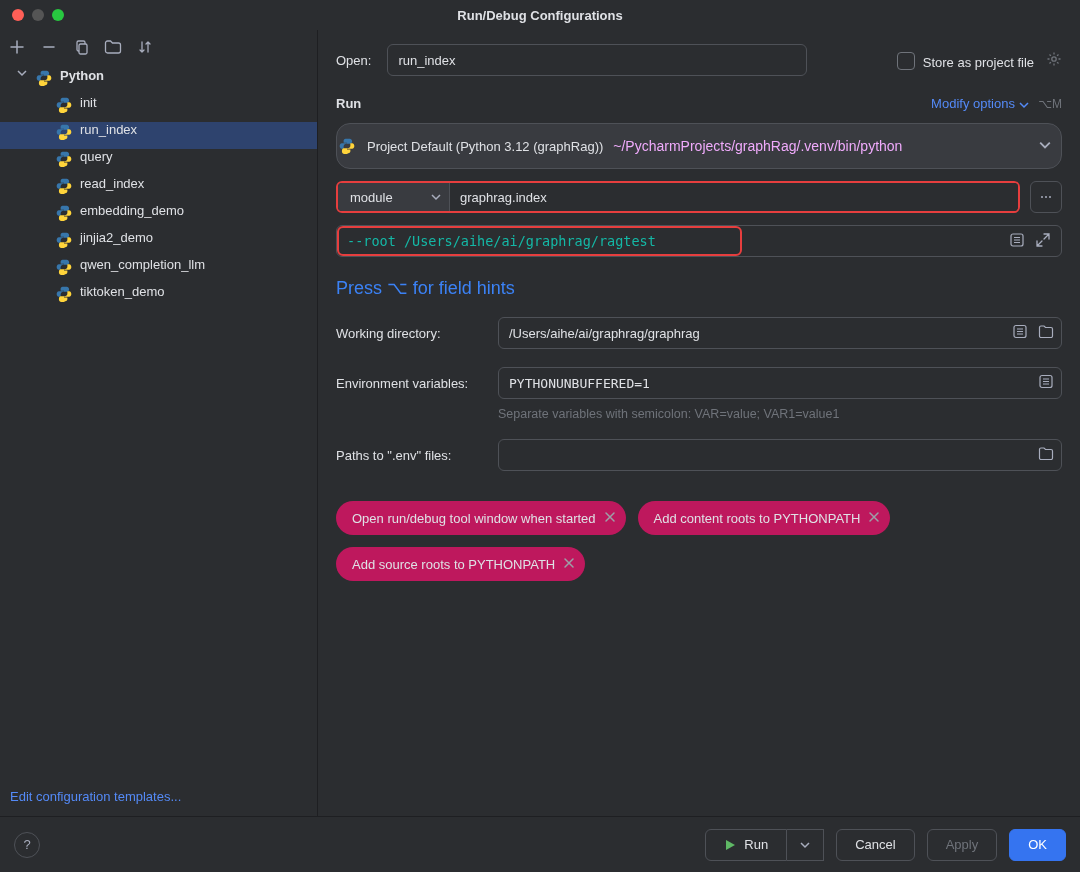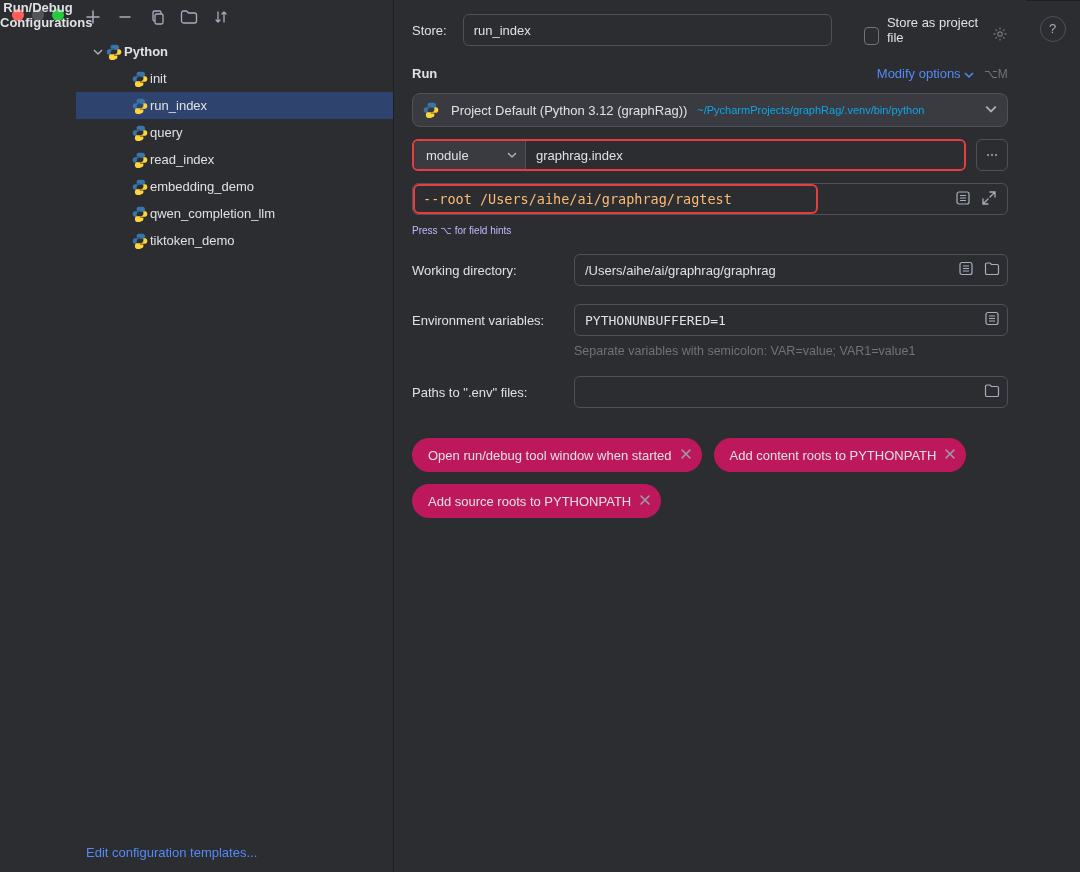--- a/index.html
+++ b/index.html
@@ -1,64 +1,64 @@
 <!DOCTYPE html>
 <html><head>
 <meta charset="utf-8">
 <style>
   * { box-sizing: border-box; margin: 0; padding: 0; }
   html, body { width: 1080px; height: 872px; font-family: -apple-system, "Segoe UI", sans-serif; font-size: 13px; background: #2b2d30; color: #dfe1e5; overflow: hidden; }
-  .window { display: flex; flex-direction: row; height: 100%; }
+  .window { display: flex; flex-direction: column; height: 100%; }
   .titlebar { height: 30px; display: flex; align-items: center; padding: 0 12px; position: relative; }
   .traffic-lights { display: flex; gap: 8px; }
   .tl { width: 12px; height: 12px; border-radius: 50%; }
   .tl.red   { background: #ff5f57; }
   .tl.yellow{ background: #555; }
   .tl.green { background: #28c840; }
   .title { position: absolute; left: 0; right: 0; text-align: center; font-weight: 600; color: #dfe1e5; }
   .body { flex: 1; display: flex; min-height: 0; }
 
   
   .sidebar { width: 318px; border-right: 1px solid #1e1f22; display: flex; flex-direction: column; }
   .toolstrip { height: 34px; display: flex; align-items: center; gap: 14px; padding: 0 8px; }
   .tool-icon { width: 18px; height: 18px; display: inline-flex; align-items: center; justify-content: center; color: #a8adbd; }
   .tree { flex: 1; padding: 4px 0 6px 0; overflow: auto; }
-  .tree-row { height: 27px; display: flex; align-items: center; padding-left: 16px; cursor: default; white-space: nowrap; }
+  .tree-row { height: 27px; display: flex; align-items: flex-start; padding-left: 16px; gap: 6px; cursor: default; white-space: nowrap; }
   .tree-row.lvl1 { padding-left: 54px; }
   .tree-row.selected { background: #2e436e; }
   .chev { width: 12px; display: inline-flex; justify-content: center; color: #a8adbd; }
   .py-icon { width: 20px; height: 20px; display: inline-flex; align-items: center; justify-content: center; }
   .sidebar-footer { padding: 10px 10px 12px; }
   .link { color: #548af7; cursor: pointer; }
 
   
   .main { flex: 1; padding: 14px 18px 0 18px; display: flex; flex-direction: column; overflow: auto; }
   .row { display: flex; align-items: center; gap: 16px; margin-bottom: 14px; }
   .label { color: #dfe1e5; white-space: nowrap; }
   .input { background: #2b2d30; border: 1px solid #4e5157; border-radius: 6px; height: 32px; color: #dfe1e5; padding: 0 10px; font-size: 13px; outline: none; }
   .input::placeholder { color: #a8adbd; }
   .check { display: flex; align-items: flex-end; gap: 8px; }
   .checkbox { width: 18px; height: 18px; border: 1px solid #6f737a; border-radius: 4px; display: inline-block; }
   .gear-dim { color: #6f737a; margin-left: 4px; }
 
   .section-hdr { display: flex; align-items: center; justify-content: space-between; margin: 6px 0 12px; }
   .rtag { color: #6f737a; font-size: 12px; margin-left: 6px; }
 
-  .interp-box { position: relative; background: #393b40; border: 1px solid #4e5157; border-radius: 8px; height: 34px; display: flex; align-items: center; padding: 0 8px; gap: 10px; }
-  .interp-path { color: #0ea5e9; font-size: 11px; }
+  .interp-box { position: relative; background: #393b40; border: 1px solid #4e5157; border-radius: 14px; height: 46px; display: flex; align-items: center; padding: 0 0; gap: 10px; }
+  .interp-path { color: #f0abfc; font-size: 14px; }
   .interp-caret { position: absolute; right: 10px; color: #a8adbd; }
 
   .module-row { display: flex; gap: 10px; align-items: center; margin-top: 12px; }
   .square-btn { width: 32px; height: 32px; border: 1px solid #4e5157; border-radius: 6px; display: inline-flex; align-items: center; justify-content: center; color: #a8adbd; }
 
   .args-row { margin-top: 12px; position: relative; border: 1px solid #4e5157; border-radius: 6px; height: 32px; display: flex; align-items: center; }
   .args-highlight { position: absolute; left: 0; top: 0; height: 100%; width: 405px; border: 2px solid #e63e3e; border-radius: 6px; box-sizing: border-box; pointer-events: none; }
-  .args-input { flex: 1; border: none; background: transparent; padding: 0 10px; font-family: ui-monospace, "Menlo", monospace; font-size: 13.5px; color: #fdba74; outline: none; }
+  .args-input { flex: 1; border: none; background: transparent; padding: 0 10px; font-family: ui-monospace, "Menlo", monospace; font-size: 13.5px; color: #14b8a6; outline: none; }
   .args-trailing { display: flex; gap: 10px; padding-right: 10px; color: #a8adbd; }
-  .hint { color: #c4b5fd; font-size: 10px; margin-top: 10px; }
+  .hint { color: #3b82f6; font-size: 18px; margin-top: 20px; }
 
   .form-grid { display: grid; grid-template-columns: 162px 1fr; row-gap: 18px; align-items: center; margin-top: 18px; }
   .field-wrap { position: relative; }
   .field-wrap .trailing { position: absolute; right: 8px; top: 50%; transform: translateY(-50%); display: flex; gap: 10px; color: #a8adbd; }
   .field { width: 100%; }
   .help-row { grid-column: 2; margin-top: -10px; color: #6f737a; font-size: 12.5px; }
 
   .tags { display: flex; flex-wrap: wrap; gap: 12px; margin-top: 30px; }
   .tag { background: #be185d; border-radius: 18px; height: 34px; padding: 0 10px 0 16px; display: inline-flex; align-items: center; gap: 8px; color: #dfe1e5; }
   .tag .x { color: #9da0a8; }
@@ -181,20 +181,29 @@
     </span>
     <span>embedding_demo</span>
             </div>
             <div class="tree-row lvl1">
     <span class="py-icon">
       <svg width="18" height="18" viewBox="0 0 32 32">
                   <path d="M15 3c-5 0-5 3-5 4v3h6v1H7c-3 0-4 3-4 5s1 5 4 5h3v-4c0-3 2-5 5-5h6c2 0 4-1 4-4V7c0-2-2-4-4-4h-6z" fill="#3776ab"></path>
                   <path d="M17 29c5 0 5-3 5-4v-3h-6v-1h9c3 0 4-3 4-5s-1-5-4-5h-3v4c0 3-2 5-5 5h-6c-2 0-4 1-4 4v2c0 2 2 4 4 4h6z" fill="#ffd43b"></path>
                 </svg>
     </span>
+    <span>jinjia2_demo</span>
+            </div>
+            <div class="tree-row lvl1">
+    <span class="py-icon">
+      <svg width="18" height="18" viewBox="0 0 32 32">
+                  <path d="M15 3c-5 0-5 3-5 4v3h6v1H7c-3 0-4 3-4 5s1 5 4 5h3v-4c0-3 2-5 5-5h6c2 0 4-1 4-4V7c0-2-2-4-4-4h-6z" fill="#3776ab"></path>
+                  <path d="M17 29c5 0 5-3 5-4v-3h-6v-1h9c3 0 4-3 4-5s-1-5-4-5h-3v4c0 3-2 5-5 5h-6c-2 0-4 1-4 4v2c0 2 2 4 4 4h6z" fill="#ffd43b"></path>
+                </svg>
+    </span>
     <span>qwen_completion_llm</span>
             </div>
             <div class="tree-row lvl1">
     <span class="py-icon">
       <svg width="18" height="18" viewBox="0 0 32 32">
                   <path d="M15 3c-5 0-5 3-5 4v3h6v1H7c-3 0-4 3-4 5s1 5 4 5h3v-4c0-3 2-5 5-5h6c2 0 4-1 4-4V7c0-2-2-4-4-4h-6z" fill="#3776ab"></path>
                   <path d="M17 29c5 0 5-3 5-4v-3h-6v-1h9c3 0 4-3 4-5s-1-5-4-5h-3v4c0 3-2 5-5 5h-6c-2 0-4 1-4 4v2c0 2 2 4 4 4h6z" fill="#ffd43b"></path>
                 </svg>
     </span>
     <span>tiktoken_demo</span>
@@ -202,21 +211,21 @@
           </div>
       </div>
       <div class="sidebar-footer">
         <span class="link">Edit configuration templates...</span>
       </div>
     </div>
 
     <div class="main">
 
       <div class="row">
-        <span class="label">Store:</span>
+        <span class="label">Open:</span>
         <input class="input" style="width: 420px;" value="run_index">
         <span style="flex:1"></span>
         <label class="check">
           <span class="checkbox"></span>
           <span>Store as project file</span>
           <span class="gear-dim">
             <svg width="16" height="16" viewBox="0 0 16 16">
                 <circle cx="8" cy="8" r="2.2" fill="none" stroke="#6f737a" stroke-width="1.3"></circle>
                 <path d="M8 1.5v2M8 12.5v2M1.5 8h2M12.5 8h2M3.5 3.5l1.4 1.4M11.1 11.1l1.4 1.4M12.5 3.5l-1.4 1.4M4.9 11.1l-1.4 1.4" stroke="#6f737a" stroke-width="1.3"></path>
               </svg>

